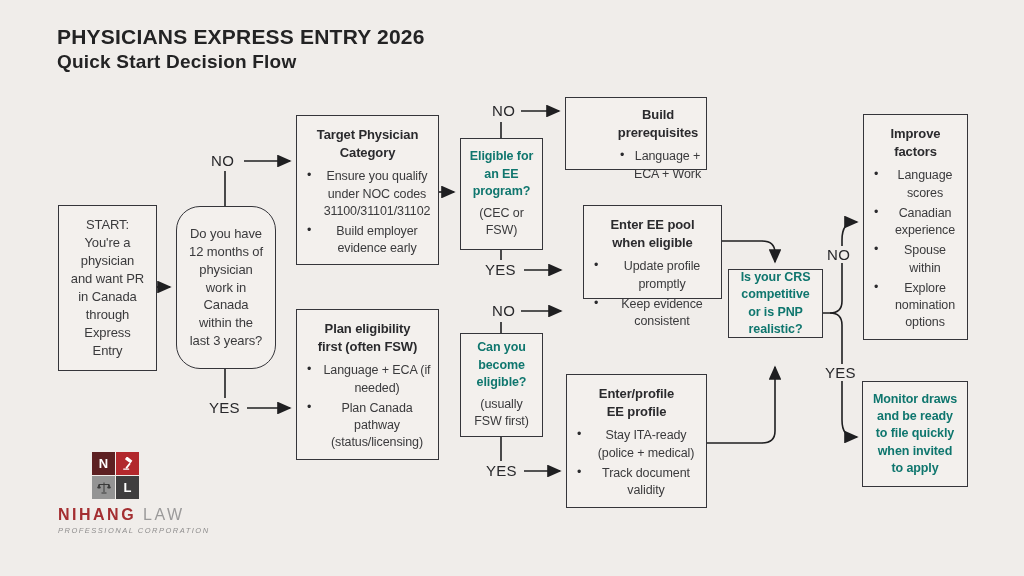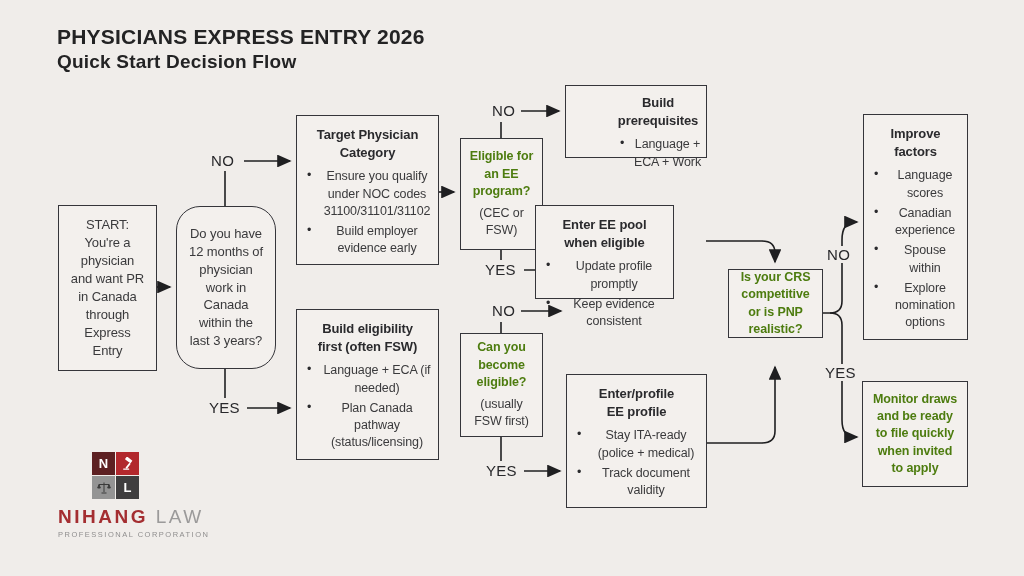--- a/index.html
+++ b/index.html
@@ -16,21 +16,21 @@
   .box{
     position:absolute;box-sizing:border-box;
     background:#f3f0ed;border:1.5px solid #35353a;
     font-size:12.5px;line-height:1.38;letter-spacing:-0.1px;
   }
   .box.center{
     display:flex;flex-direction:column;align-items:center;justify-content:center;
     text-align:center;padding:4px;
   }
   .pre{white-space:pre-line;}
-  .bold{font-weight:bold;color:#4d7c0f;}
+  .bold{font-weight:bold;color:#0f766e;}
   .sub{margin-top:5px;}
   .box .title{
     font-weight:bold;color:#2a2a2d;text-align:center;white-space:pre-line;
     padding:10px 4px 0 4px;font-size:13px;line-height:1.4;
   }
   ul.bullets{margin:6px 0 0 0;padding:0 4px 0 10px;list-style:none;text-align:center;}
   ul.bullets li{position:relative;padding-left:13px;margin-bottom:3px;}
   ul.bullets li::before{content:"\2022";position:absolute;left:0;top:-1px;color:#2a2a2d;}
 
   .decision-label{
@@ -41,24 +41,24 @@
   svg.arrows{position:absolute;left:0;top:0;pointer-events:none;}
 
   
   .logo{position:absolute;left:58px;top:452px;width:112px;}
   .logo-grid{display:grid;grid-template-columns:23px 23px;grid-template-rows:23px 23px;gap:1px;margin-left:34px;}
   .logo-sq{display:flex;align-items:center;justify-content:center;color:#fff;font-weight:bold;font-size:13px;}
   .sq-n{background:#5d2022;}
   .sq-gavel{background:#b2282d;}
   .sq-scales{background:#949494;}
   .sq-l{background:#3f3e3f;}
-  .logo-name{margin-top:7px;font-size:19px;letter-spacing:2.5px;font-weight:bold;white-space:nowrap;}
+  .logo-name{margin-top:7px;font-size:16px;letter-spacing:2.5px;font-weight:bold;white-space:nowrap;}
   .logo-name .nm1{color:#a42e31;}
   .logo-name .nm2{color:#9b9a9a;font-weight:normal;}
-  .logo-sub{margin-top:2px;font-size:7.5px;letter-spacing:1.5px;color:#8f8e8e;white-space:nowrap;}
+  .logo-sub{margin-top:2px;font-size:7.5px;letter-spacing:1.5px;color:#8f8e8e;white-space:nowrap;font-style:italic;}
 </style>
 </head>
 <body>
 
 <div class="page-title">
   <div class="t1">PHYSICIANS EXPRESS ENTRY 2026</div>
   <div class="t2">Quick Start Decision Flow</div>
 </div>
 
 <svg class="arrows" width="1024" height="576" viewBox="0 0 1024 576">
@@ -125,38 +125,38 @@
 </div>
 
 <div class="box center" style="left:460px;top:138px;width:83px;height:112px;">
   <div class="bold pre">Eligible for
 an EE
 program?</div>
   <div class="sub pre">(CEC or
 FSW)</div>
 </div>
 
-<div class="box" style="left:565px;top:85px;width:142px;height:73px;padding-left:44px;">
+<div class="box" style="left:565px;top:97px;width:142px;height:73px;padding-left:44px;">
   <div class="title" style="padding-top:8px;">Build prerequisites</div>
   <ul class="bullets">
     <li>Language + ECA + Work</li>
   </ul>
 </div>
 
-<div class="box" style="left:535px;top:205px;width:139px;height:94px;">
+<div class="box" style="left:583px;top:205px;width:139px;height:94px;">
   <div class="title">Enter EE pool
 when eligible</div>
   <ul class="bullets">
     <li>Update profile promptly</li>
     <li>Keep evidence consistent</li>
   </ul>
 </div>
 
 <div class="box" style="left:296px;top:309px;width:143px;height:151px;">
-  <div class="title">Build eligibility
+  <div class="title">Plan eligibility
 first (often FSW)</div>
   <ul class="bullets">
     <li>Language + ECA (if needed)</li>
     <li>Plan Canada pathway (status/licensing)</li>
   </ul>
 </div>
 
 <div class="box center" style="left:460px;top:333px;width:83px;height:104px;">
   <div class="bold pre">Can you
 become

